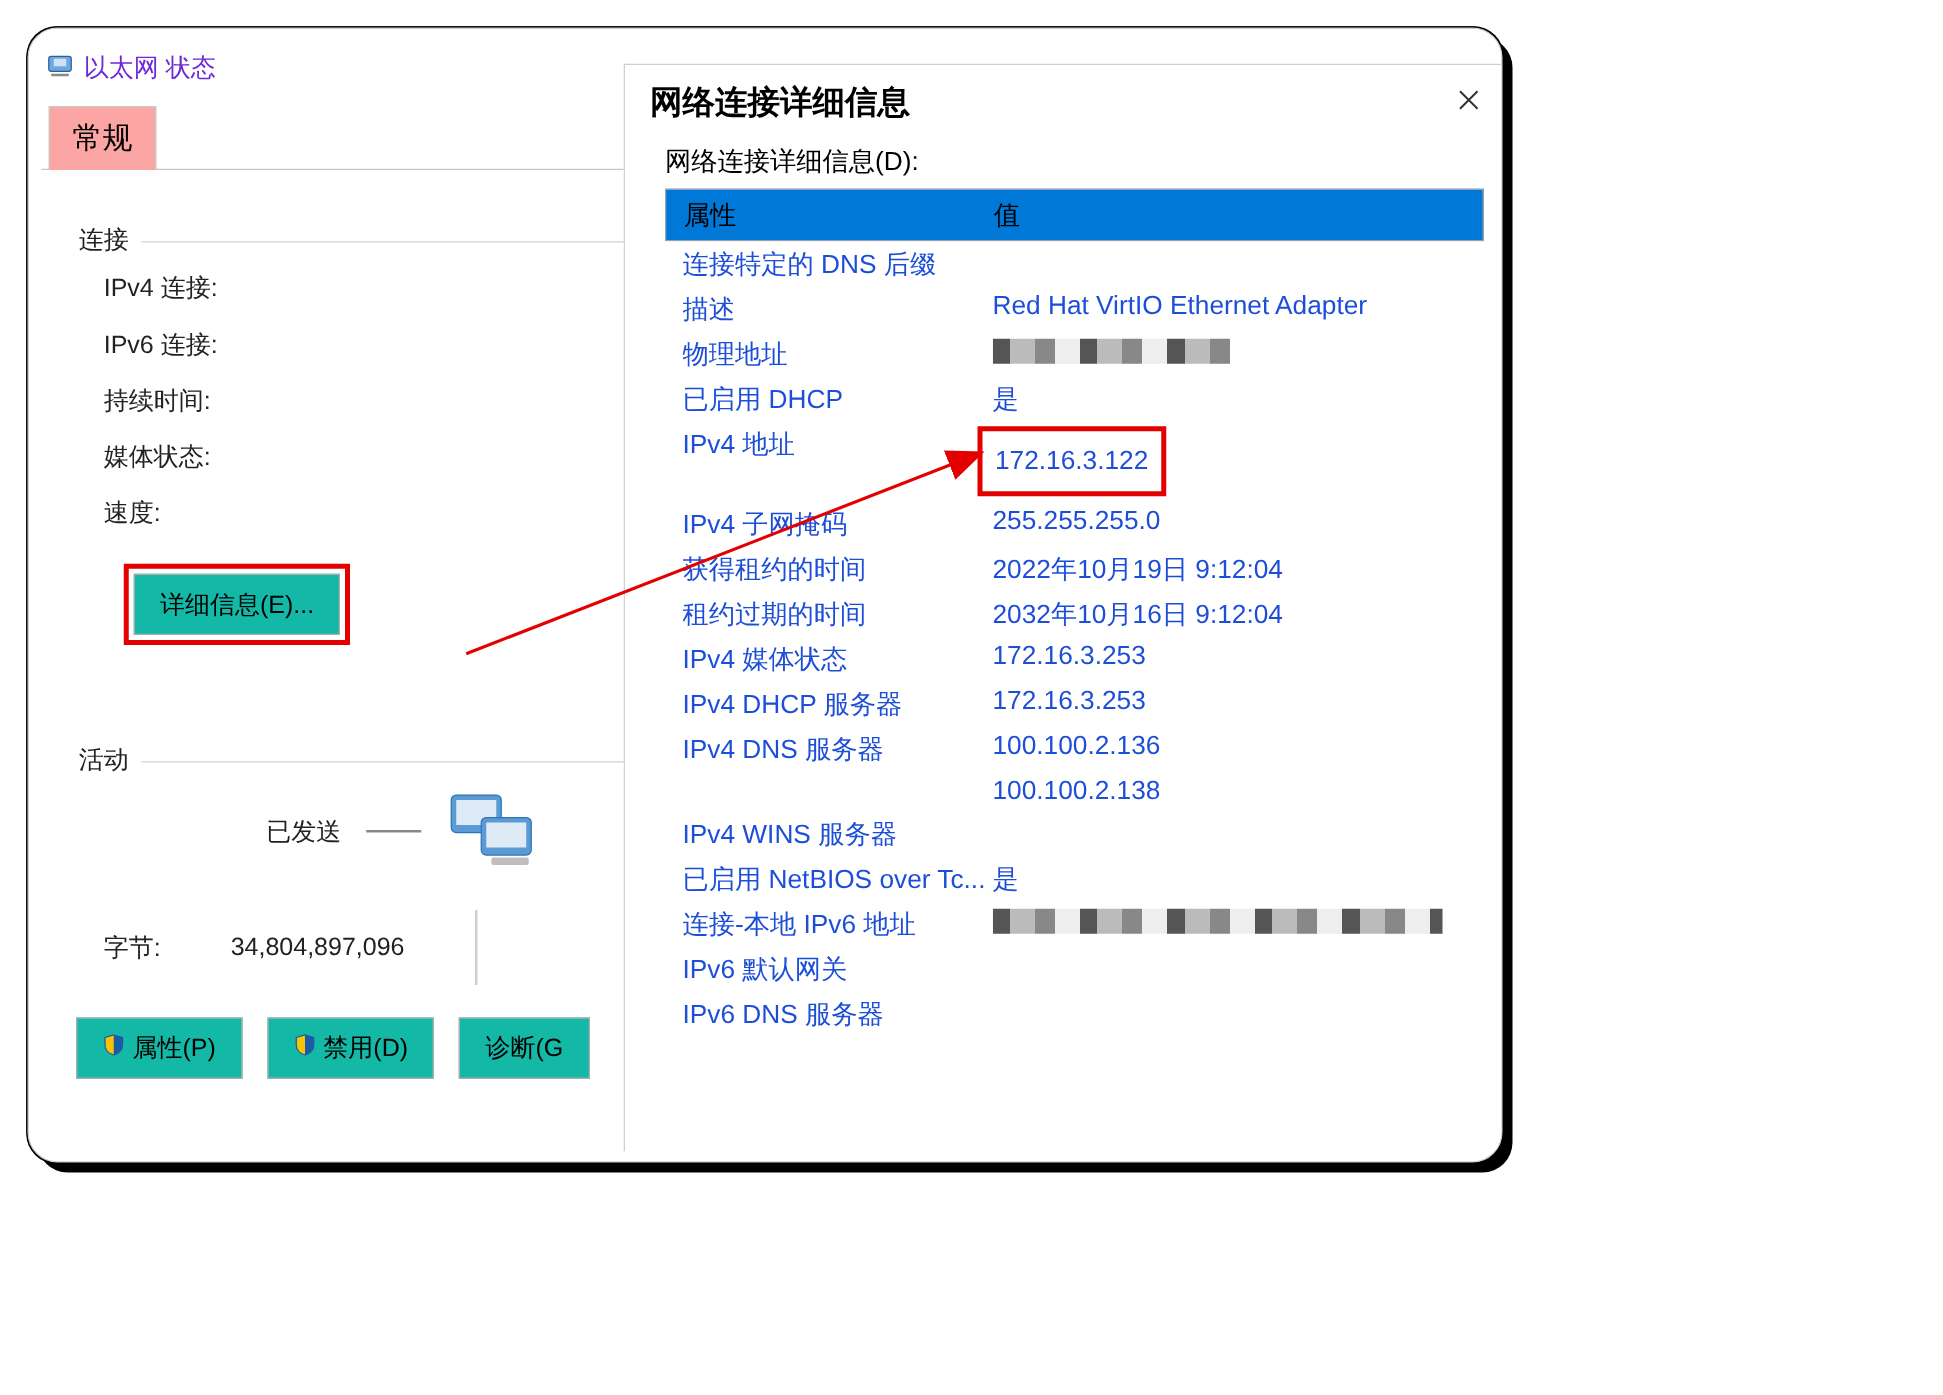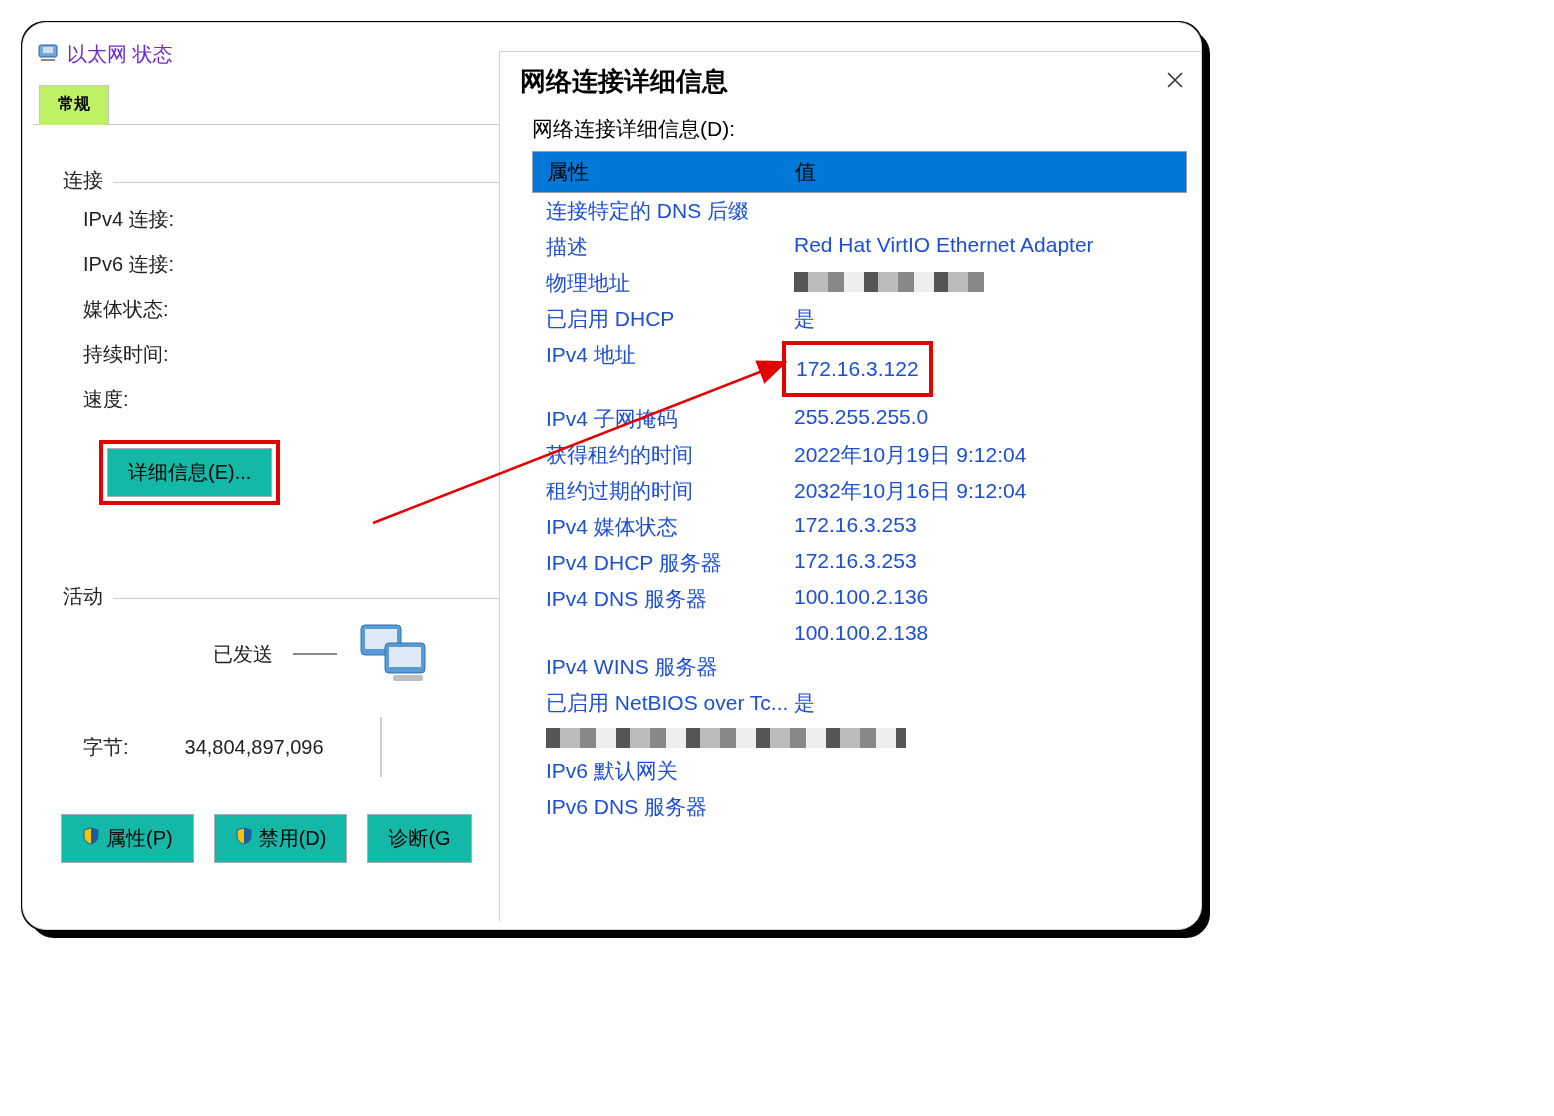--- a/index.html
+++ b/index.html
@@ -41,27 +41,26 @@
     }
     .title-icon svg { display: block; }
     .tabs {
       display: flex;
       border-bottom: 1px solid #c7c7c7;
       margin-top: 6px;
       padding-left: 6px;
     }
     .tab {
       padding: 8px 18px 10px;
-      font-size: 16px;
+      font-size: 24px;
       border: 1px solid #c7c7c7;
       border-bottom: none;
-      background: #bef264;
+      background: #fca5a5;
       position: relative;
       top: 1px;
-      font-weight: bold;
     }
     .body-pad {
       padding: 28px 30px 0 30px;
       font-size: 20px;
       color: #222;
     }
     .group-title {
       margin-top: 14px;
       margin-bottom: 0;
     }
@@ -223,24 +222,24 @@
       <div class="group-title">连接</div>
       <div class="group-rule"></div>
 
       <div class="kv-row">
           <span class="k">IPv4 连接:</span>
         </div>
       <div class="kv-row">
           <span class="k">IPv6 连接:</span>
         </div>
       <div class="kv-row">
+          <span class="k">持续时间:</span>
+        </div>
+      <div class="kv-row">
           <span class="k">媒体状态:</span>
-        </div>
-      <div class="kv-row">
-          <span class="k">持续时间:</span>
         </div>
       <div class="kv-row">
           <span class="k">速度:</span>
         </div>
 
       <div class="details-btn-wrap highlight-red" style="display:inline-block;">
         <button class="win-button">详细信息(E)...</button>
       </div>
 
       <div style="height:64px;"></div>
@@ -363,20 +362,21 @@
           </div>
           <div class="trow">
             <div class="cp">IPv4 WINS 服务器</div>
             <div class="cv"></div>
           </div>
           <div class="trow">
             <div class="cp">已启用 NetBIOS over Tc...</div>
             <div class="cv">是</div>
           </div>
           <div class="trow">
+            <div class="cp">连接-本地 IPv6 地址</div>
             <div class="cv"><span class="censor w2"></span></div>
           </div>
           <div class="trow">
             <div class="cp">IPv6 默认网关</div>
             <div class="cv"></div>
           </div>
           <div class="trow">
             <div class="cp">IPv6 DNS 服务器</div>
             <div class="cv"></div>
           </div>

